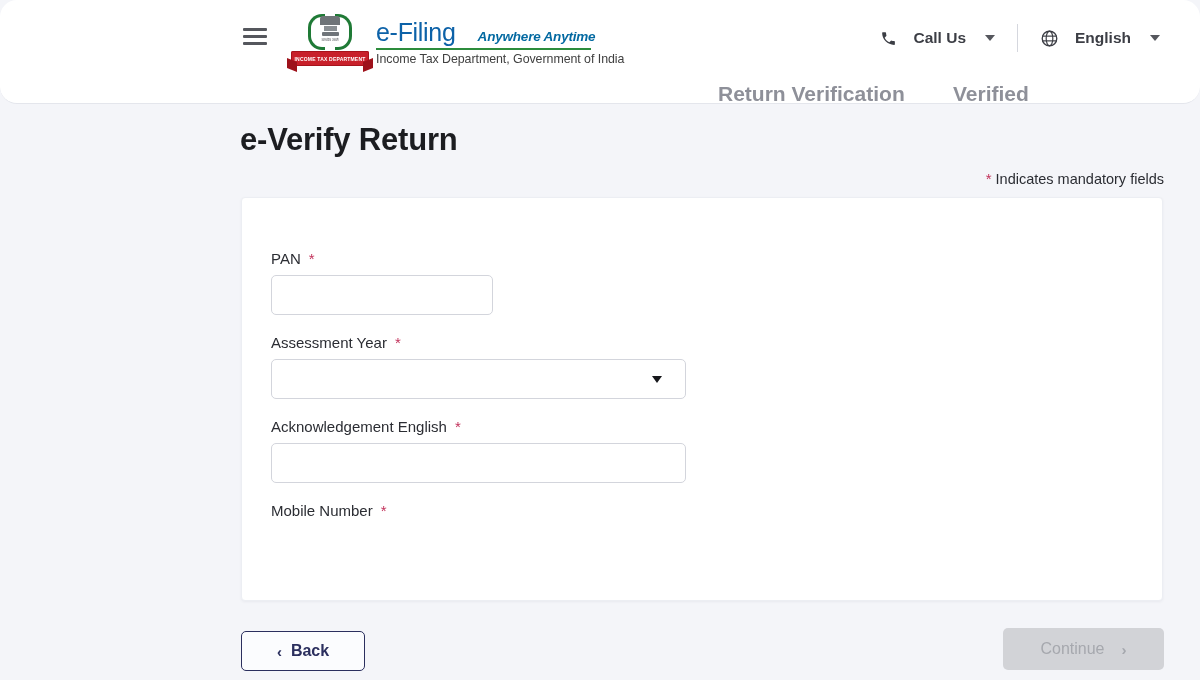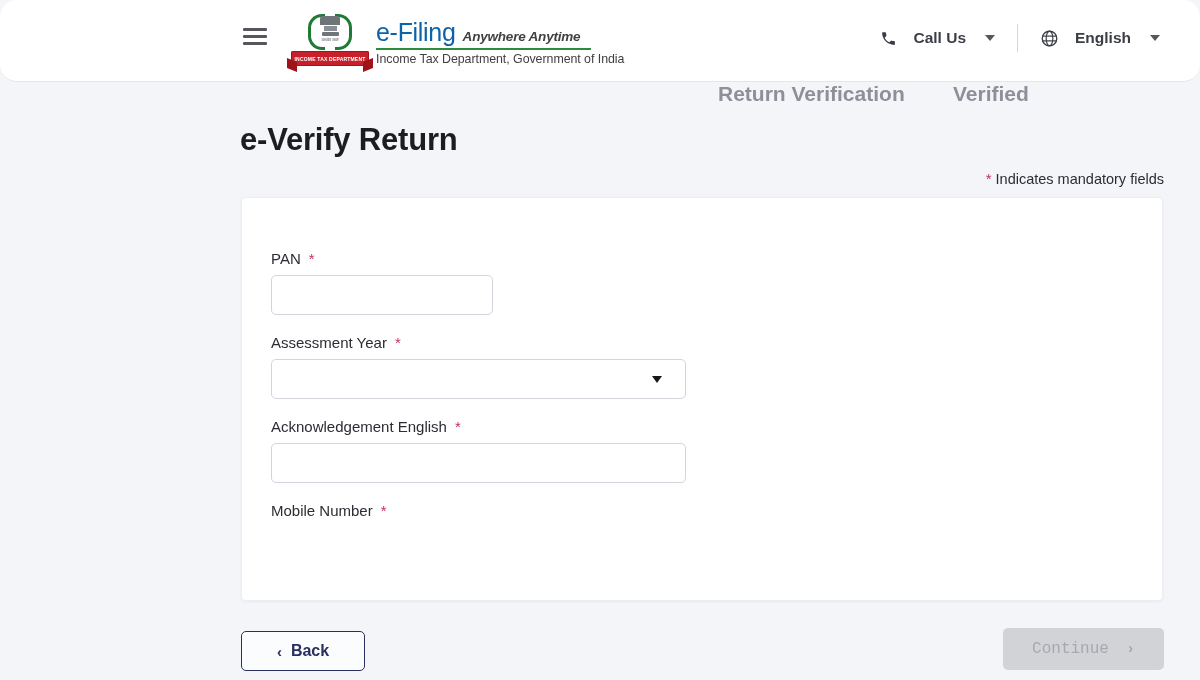--- a/index.html
+++ b/index.html
@@ -8,21 +8,21 @@
     width: 1200px; height: 680px;
     overflow: hidden;
     background: #f4f5f9;
     font-family: "Liberation Sans", sans-serif;
     -webkit-font-smoothing: antialiased;
   }
 
   
   .header {
     position: absolute; top: 0; left: 0;
-    width: 1200px; height: 82px;
+    width: 1200px; height: 104px;
     background: #ffffff;
     border-bottom: 1px solid #e4e6ec;
     display: flex; align-items: center; border-radius: 17px;
   }
   .hamburger {
     position: absolute; left: 243px; top: 28px;
     width: 24px; height: 17px;
     display: flex; flex-direction: column; justify-content: space-between;
     cursor: pointer;
   }
@@ -30,22 +30,22 @@
 
   .brand { position: absolute; left: 288px; top: 9px; display: flex; align-items: flex-start; }
   .emblem { width: 84px; height: 62px; position: relative; }
   .logo-text { margin-left: 4px; padding-top: 9px; }
   .logo-line1 { display: flex; align-items: baseline; }
   .efiling {
     font-size: 25px; color: #0d62a8; letter-spacing: -0.3px;
     font-family: "Liberation Sans", sans-serif;
   }
   .tagline {
-    font-size: 13.5px; color: #404040; font-style: italic; font-weight: bold;
-    margin-left: 7px; letter-spacing: -0.2px;
+    font-size: 13.5px; color: #0369a1; font-style: italic; font-weight: bold;
+    margin-left: 22px; letter-spacing: -0.2px;
   }
   .green-rule { height: 1.5px; background: #2c8c3c; margin-top: 1px; width: 215px; }
   .logo-line2 {
     font-size: 12.4px; color: #404040; margin-top: 2px; letter-spacing: -0.05px;
   }
 
   .header-right {
     position: absolute; right: 26px; top: 24px;
     display: flex; align-items: center; gap: 0px;
   }
@@ -173,21 +173,21 @@
     width: 124px; height: 40px;
     background: #fbfcfe; border: 1.5px solid #2b2f5e; border-radius: 5px;
     display: flex; align-items: center; justify-content: center; gap: 9px;
     font-size: 16px; font-weight: bold; color: #2b2f5e; cursor: pointer;
   }
   .btn-continue {
     position: absolute; right: 36px; top: 524px;
     width: 161px; height: 42px;
     background: #d2d3d7; border: 0; border-radius: 5px;
     display: flex; align-items: center; justify-content: center; gap: 17px;
-    font-size: 16px; color: #a6a8ae; cursor: default; font-family: Liberation Mono, monospace;
+    font-size: 16px; color: #a6a8ae; cursor: default;
   }
   .chev { font-size: 15px; line-height: 1; font-weight: bold; }
 
   
   .wreath-l, .wreath-r {
     position: absolute; width: 17px; height: 36px;
     border: 3.5px solid #1f7a36; top: 5px;
   }
   .wreath-l { left: 20px; border-right: none; border-radius: 14px 0 0 14px; }
   .wreath-r { right: 20px; border-left: none; border-radius: 0 14px 14px 0; }

